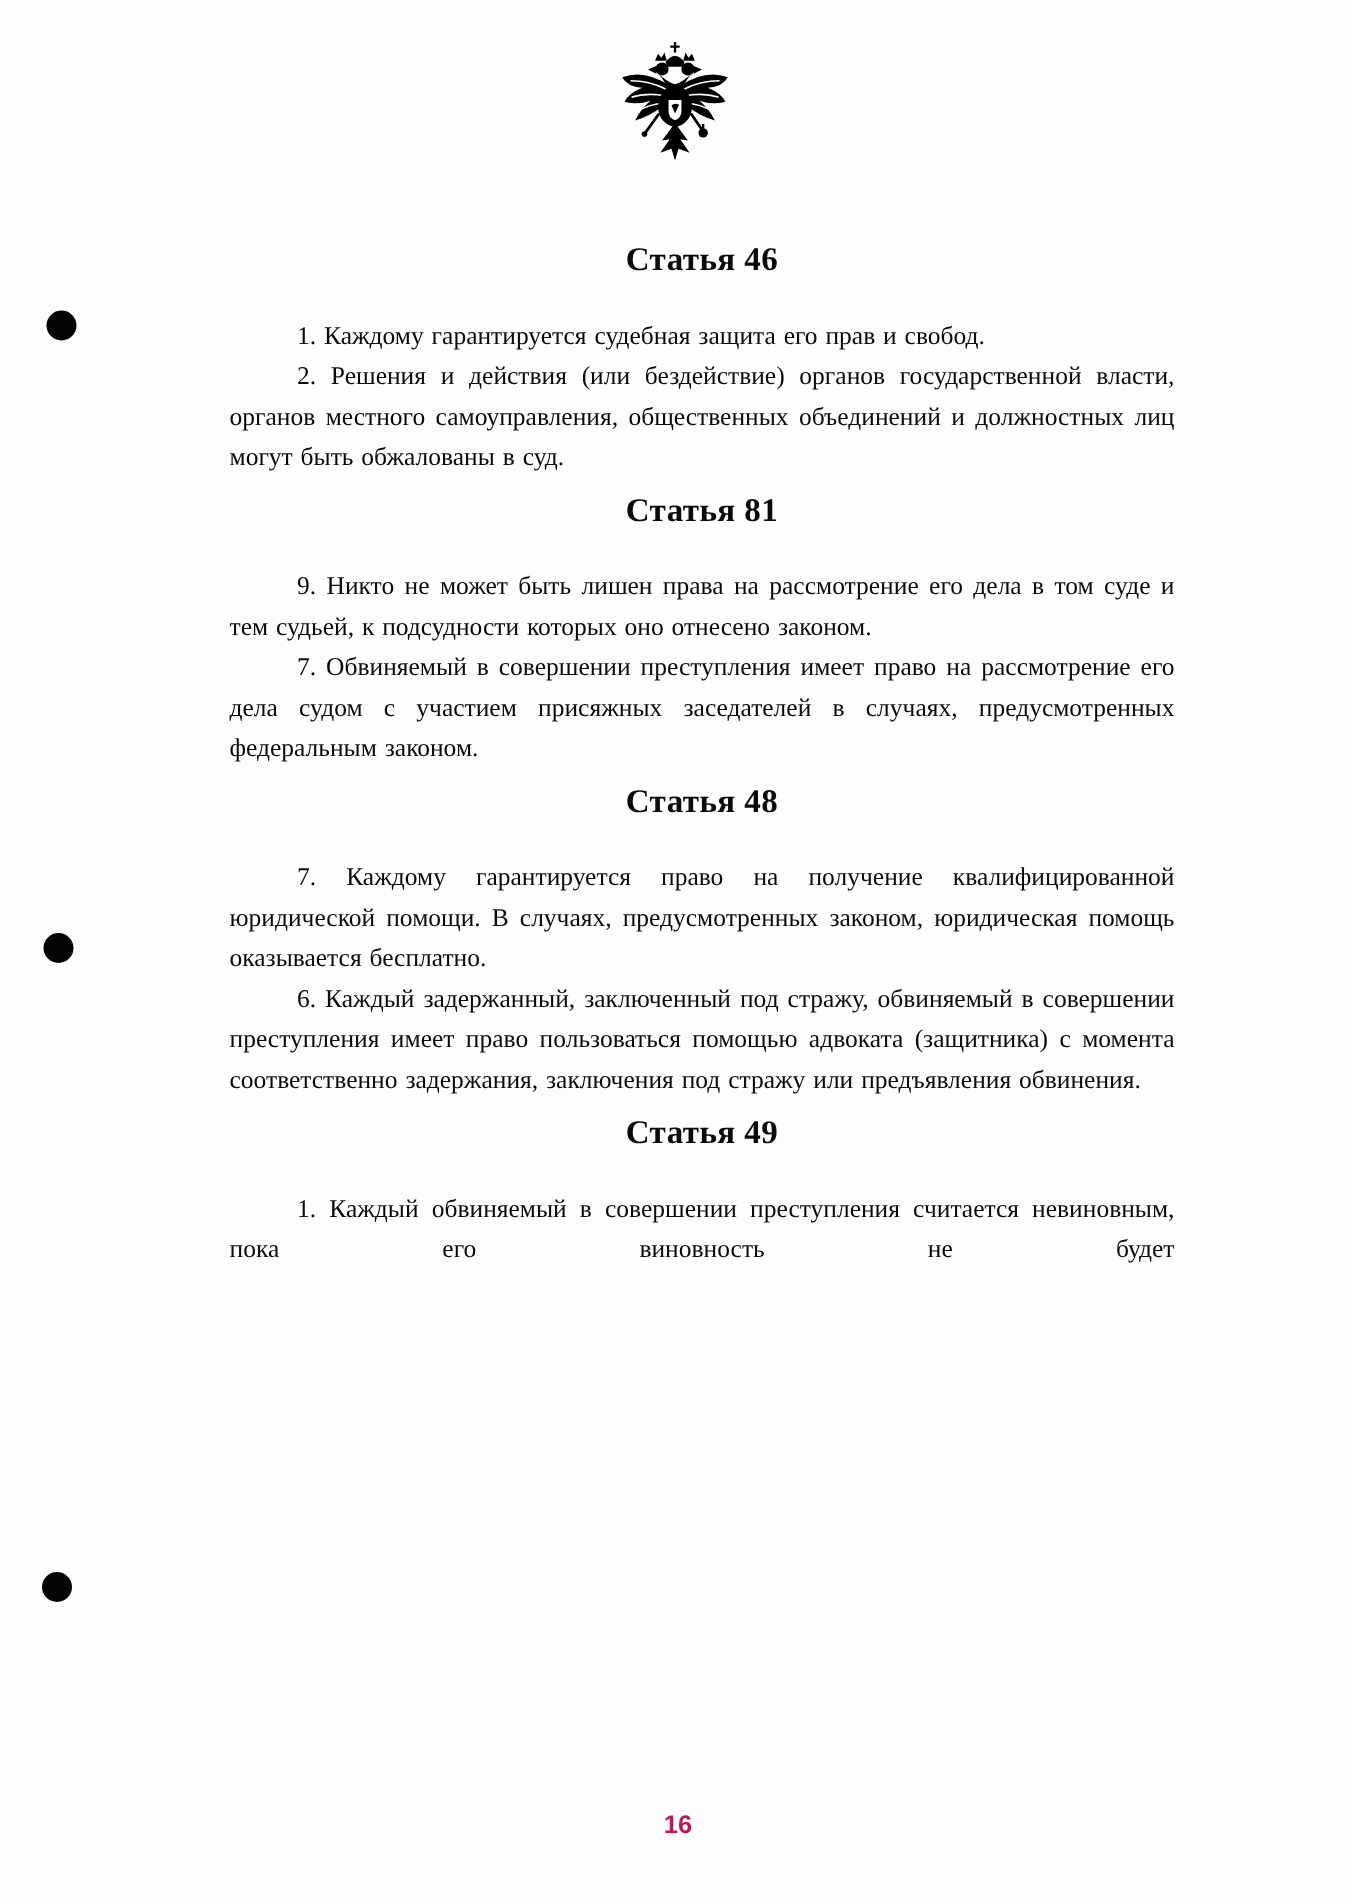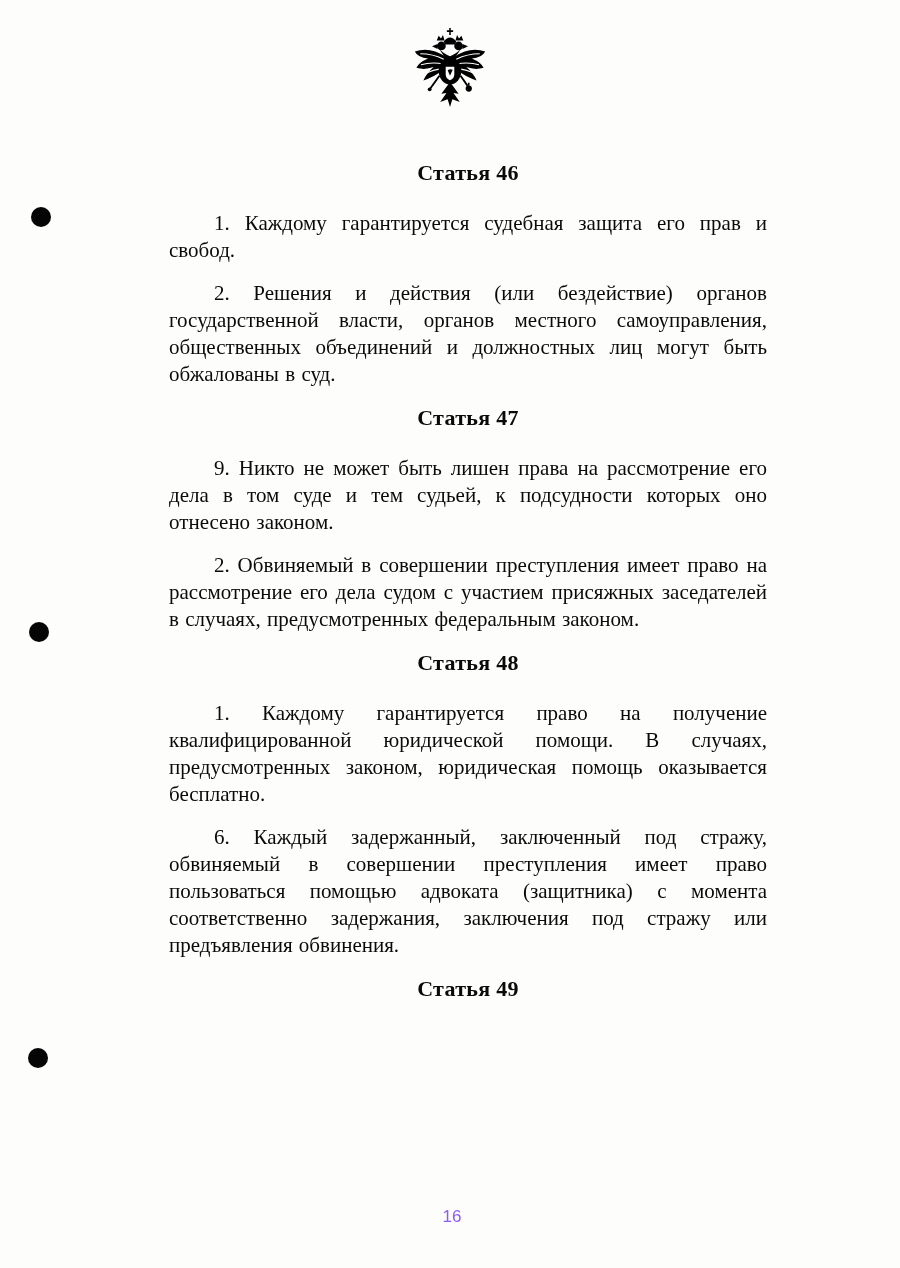--- a/index.html
+++ b/index.html
@@ -23,45 +23,45 @@
   .article-title {
     font-size: 22px;
     line-height: 27px;
     font-weight: 700;
     text-align: center;
     margin: 8px 0 24px 0;
     letter-spacing: 0.3px;
   }
   .article-title.first { margin-top: 45px; }
   .para {
-    font-size: 21px;
+    font-size: 17px;
     line-height: 27px;
     text-align: justify;
     text-indent: 45px;
-    margin: 16px;
+    margin: 0;
     word-spacing: 1px;
   }
   .para.continues { text-align-last: justify; }
   .punch-dot {
     position: absolute;
     width: 20px; height: 20px;
     border-radius: 50%;
     background: #050505;
   }
   .punch-dot.d1 { left: 31px; top: 207px; }
   .punch-dot.d2 { left: 29px; top: 622px; }
   .punch-dot.d3 { left: 28px; top: 1048px; }
   .page-number {
     position: absolute;
     top: 1207px; left: 452px;
     transform: translateX(-50%);
     font-family: "Liberation Sans", "DejaVu Sans", sans-serif;
     font-size: 17px;
-    font-weight: 400;
-    color: #8b5cf6;
+    font-weight: 700;
+    color: #be185d;
   }
 </style>
 </head>
 <body>
 
 <div class="punch-dot d1"></div>
 <div class="punch-dot d2"></div>
 <div class="punch-dot d3"></div>
 
 <div>
@@ -98,27 +98,28 @@
       <path d="M47 54q3-2.5 6.5-.5l-3.5 7.5z" fill="#000"></path>
     </g>
   </svg>
 
   <div class="content">
 
     <h2 class="article-title first">Статья 46</h2>
     <p class="para">1. Каждому гарантируется судебная защита его прав и свобод.</p>
     <p class="para">2. Решения  и действия (или бездействие) органов государственной власти, органов местного самоуправления, общественных объединений и должностных лиц могут быть обжалованы в суд.</p>
 
-    <h2 class="article-title">Статья 47</h2>
+    <h2 class="article-title">Статья 81</h2>
     <p class="para">9. Никто не может быть лишен права на рассмотрение его дела в том суде и тем судьей, к подсудности которых оно отнесено законом.</p>
-    <p class="para">2. Обвиняемый в совершении преступления имеет право на рассмотрение его дела судом с участием присяжных заседателей в случаях, предусмотренных федеральным законом.</p>
+    <p class="para">7. Обвиняемый в совершении преступления имеет право на рассмотрение его дела судом с участием присяжных заседателей в случаях, предусмотренных федеральным законом.</p>
 
     <h2 class="article-title">Статья 48</h2>
-    <p class="para">1. Каждому гарантируется право на получение квалифицированной юридической помощи. В случаях, предусмотренных законом, юридическая помощь оказывается бесплатно.</p>
+    <p class="para">7. Каждому гарантируется право на получение квалифицированной юридической помощи. В случаях, предусмотренных законом, юридическая помощь оказывается бесплатно.</p>
     <p class="para">6. Каждый задержанный, заключенный под стражу, обвиняемый в совершении преступления имеет право пользоваться помощью адвоката (защитника) с момента соответственно задержания, заключения под стражу или предъявления обвинения.</p>
 
     <h2 class="article-title">Статья 49</h2>
+    <p class="para continues">1. Каждый обвиняемый в совершении преступления считается невиновным, пока его виновность не будет</p>
 
   </div>
 
   <div class="page-number">16</div>
 
 </div>
 
 </body></html>

